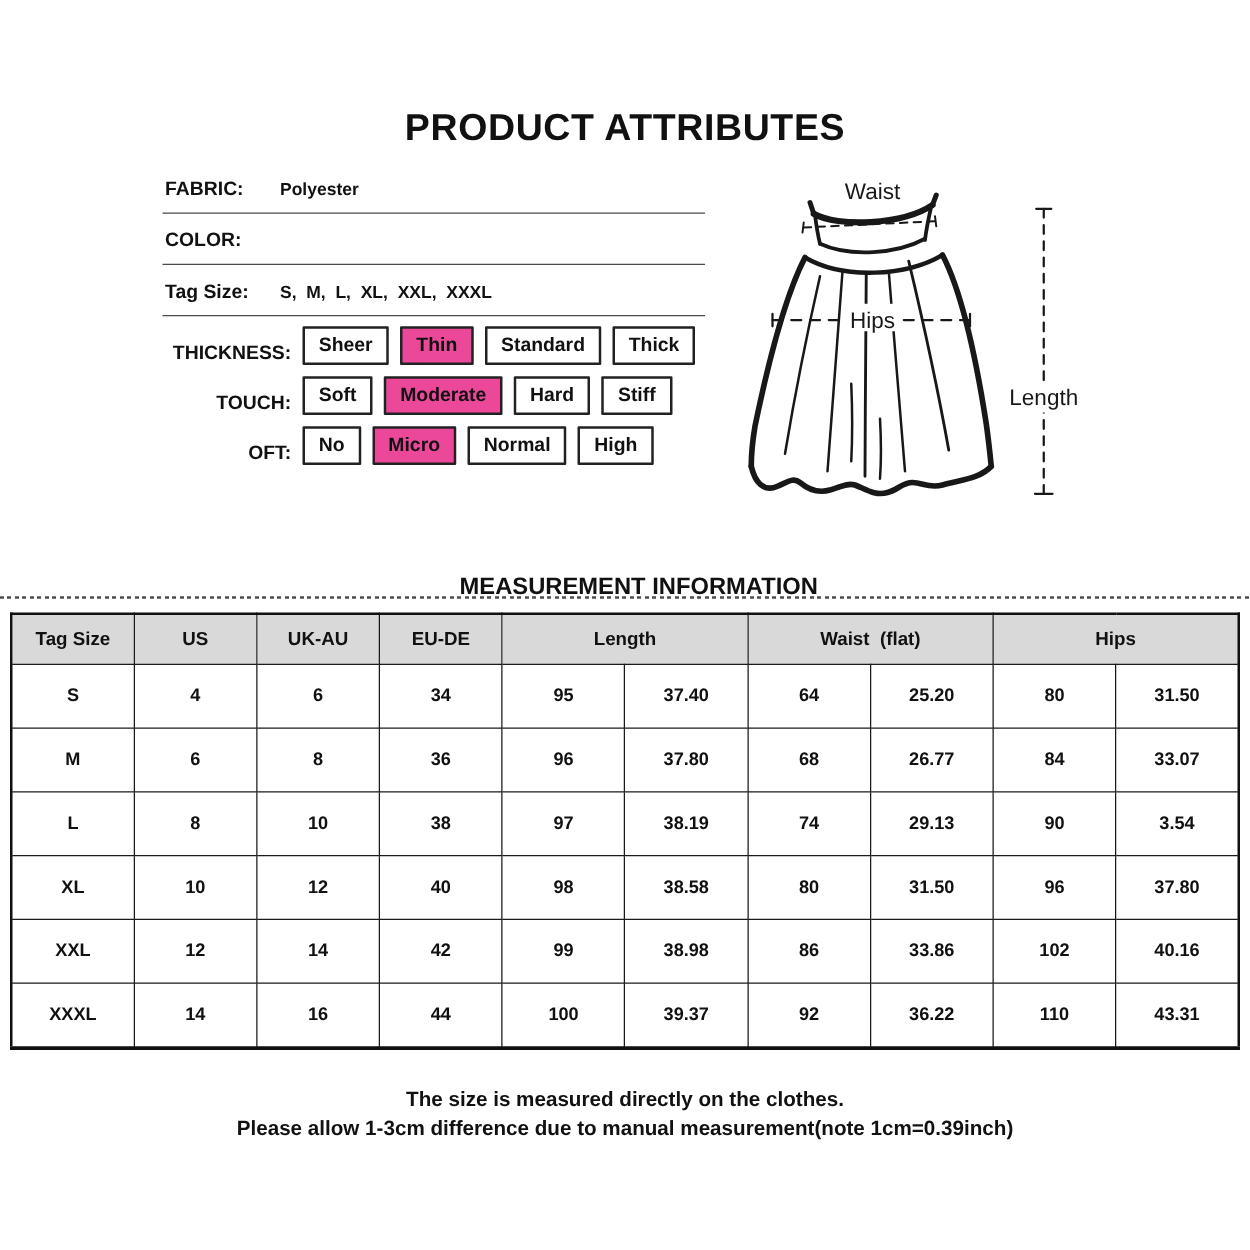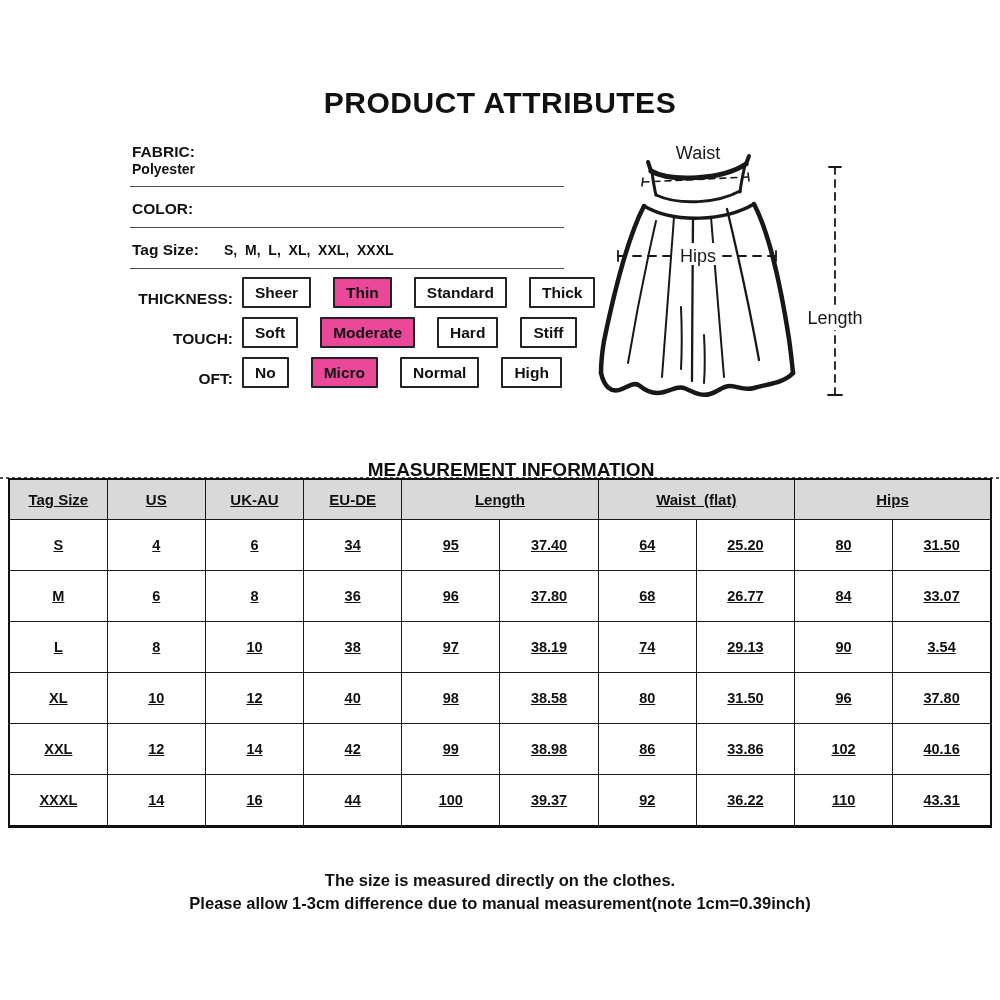--- a/index.html
+++ b/index.html
@@ -12,48 +12,48 @@
     position:absolute; top:86px; left:0; width:100%; margin:0;
     text-align:center; font-size:30px; letter-spacing:0.5px;
   }
   
   .attrs { position:absolute; left:130px; top:136px; width:434px; }
   .attr-row {
     display:flex; align-items:baseline;
     border-bottom:1.5px solid #4a4a4a;
     padding:13px 0 9px 2px;
   }
-  .attr-row:first-child { padding-top:7px;flex-direction:column; }
+  .attr-row:first-child { padding-top:7px; }
   .attr-label { width:92px; flex-shrink:0; font-size:15.5px; }
   .attr-value { font-size:14px; white-space:pre; }
   .opt-rows { margin-top:9px; }
   .opt-row { display:flex; align-items:flex-end; margin-bottom:10px; height:30px; }
   .opt-label { width:103px; flex-shrink:0; text-align:right; padding-right:9px; font-size:15.5px; }
   .chip {
     display:inline-flex; align-items:center; justify-content:center;
     border:2px solid #222; background:#fff; height:27px;
-    padding:0 11px; margin-right:22px; font-size:15.5px; border-radius:1px;
+    padding:0 11px; margin-right:9px; font-size:15.5px; border-radius:1px;
   }
   .chip.selected { background:#ec4899; }
   
   .skirt { position:absolute; left:580px; top:125px; width:320px; height:300px; }
   .skirt text { font-family:"Liberation Sans", sans-serif; font-weight:400; font-size:18px; fill:#181818; }
   
   .section-title {
     position:absolute; top:448px; left:0; width:100%; margin:11px;
     text-align:center; font-size:19px;
   }
   .dotted {
     position:absolute; top:477px; left:0; width:1000px; height:2px;
     background:repeating-linear-gradient(90deg,#4d4d4d 0 3px, transparent 3px 6px);
   }
   table.meas {
-    position:absolute; left:8px; top:478px; width:984px;
+    position:absolute; left:8px; top:490px; width:984px;
     border-collapse:collapse; table-layout:fixed;
-    border:2px solid #111; border-bottom-width:3px;text-decoration:underline;
+    border:2px solid #111; border-bottom-width:3px;
   }
   table.meas th, table.meas td {
     border:1.5px solid #1a1a1a; text-align:center; vertical-align:middle;
     white-space:pre; overflow:hidden;
   }
   table.meas thead th { background:#d9d9d9; font-size:15px; height:37px; }
   table.meas tbody td { font-size:14.5px; height:48px; }
   .foot1, .foot2 {
     position:absolute; left:0; width:100%; margin:0;
     text-align:center; font-size:16.5px;

